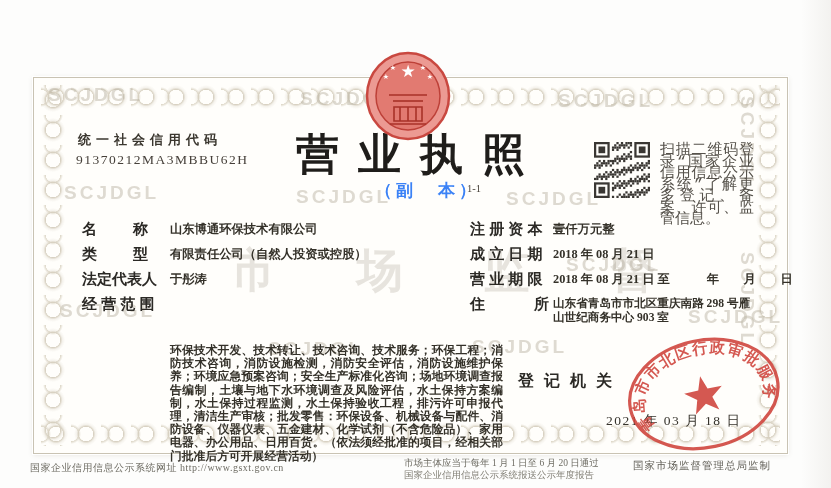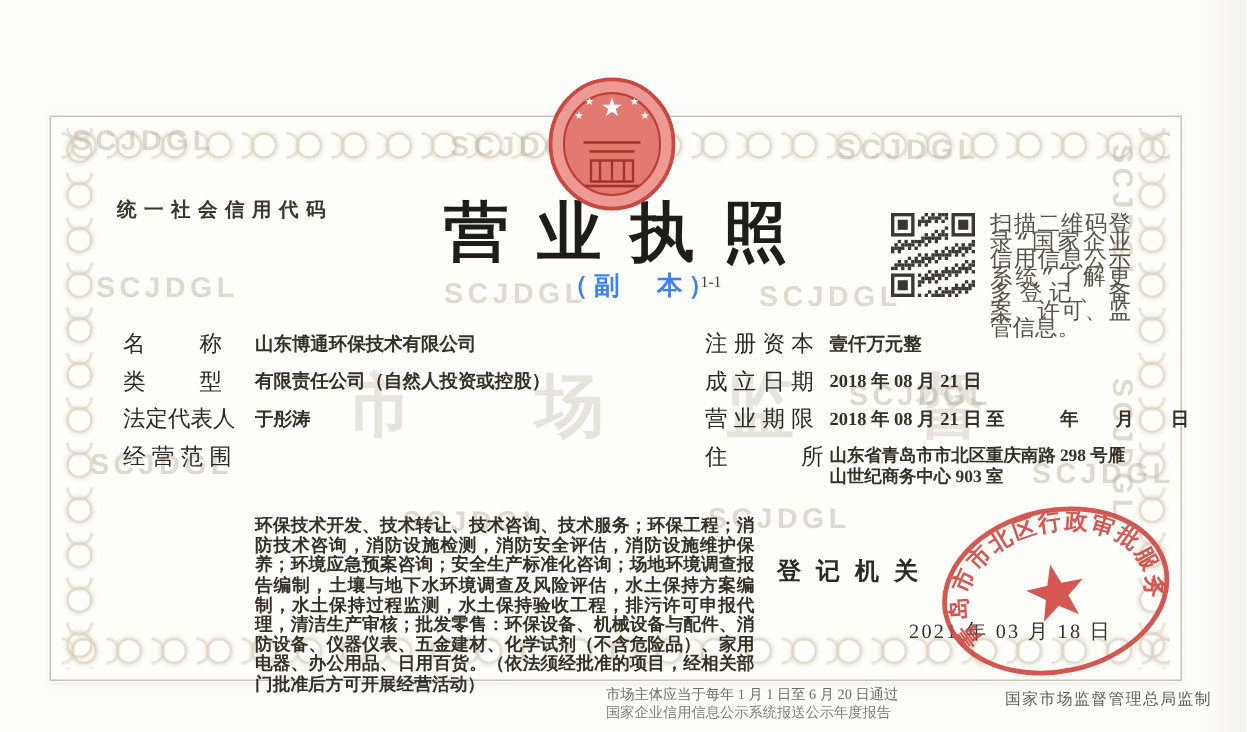--- a/index.html
+++ b/index.html
@@ -38,37 +38,37 @@
   .doc-subtitle{position:absolute;left:375px;top:179px;z-index:3;font-size:17px;font-weight:700;
       letter-spacing:4px;color:#3b82f6;}
   .page-marker{position:absolute;left:467px;top:183px;z-index:3;font-size:10.5px;
       font-family:"Liberation Serif",serif;color:#4a443c;}
   .emblem{position:absolute;left:364px;top:50px;width:88px;height:92px;z-index:4;}
   
   .qr{position:absolute;left:593px;top:142px;width:58px;height:56px;z-index:3;fill:#3a3733;}
   .qr-caption{position:absolute;left:660px;top:145px;width:94px;z-index:3;font-size:15px;
       line-height:11.5px;color:#56524b;font-family:Liberation Mono, monospace;text-align:justify;}
   
-  .flabel{position:absolute;z-index:3;font-size:15px;font-weight:400;color:#2b2925;white-space:pre;}
+  .flabel{position:absolute;z-index:3;font-size:15px;font-weight:700;color:#2b2925;white-space:pre;}
   .fvalue{position:absolute;z-index:3;font-size:12.3px;color:#343129;
       font-family:"Liberation Serif",serif;line-height:13.4px;font-weight:bold;}
   .scope{width:333px;text-align:justify;font-size:11.8px;line-height:13.2px;margin-top:48px;}
   .addr{width:198px;font-size:11.6px;line-height:14px;}
   .registrar{position:absolute;left:518px;top:371px;z-index:3;font-size:16px;font-weight:700;
       letter-spacing:10px;color:#2b2925;white-space:nowrap;}
   .reg-date{position:absolute;left:606px;top:412px;z-index:4;font-size:13.5px;letter-spacing:1.5px;
       font-family:"Liberation Serif",serif;color:#36332c;white-space:nowrap;}
   .seal{position:absolute;left:622px;top:330px;width:162px;height:120px;z-index:6;
       transform:rotate(-12deg);opacity:.88;}
   
   .foot{position:absolute;z-index:3;font-family:"Liberation Serif",serif;color:#6e6c63;}
   .foot-left{left:30px;top:461px;font-size:10px;letter-spacing:.5px;}
   .foot-mid1{left:404px;top:457px;font-size:9.5px;}
   .foot-mid2{left:404px;top:469px;font-size:9.5px;color:#807e74;}
-  .foot-right{left:633px;top:459px;font-size:10.5px;color:#5f5d55;letter-spacing:1px;margin-left:37px;}
+  .foot-right{left:633px;top:459px;font-size:10.5px;color:#5f5d55;letter-spacing:1px;}
 </style>
 </head>
 <body>
 
 <div class="stage">
   <div class="edge-shade"></div>
 
   <div class="frame">
     <div class="gb h top"></div>
     <div class="gb h bottom"></div>
@@ -102,20 +102,21 @@
     <g stroke="#a83228" stroke-width="1.6" fill="none">
       <path d="M25,45 h38"></path>
         <path d="M29,51 h30"></path>
       <path d="M30,57 h28 v14 h-28 z"></path>
       <path d="M36,57 v14 M44,57 v14 M52,57 v14"></path>
       <path d="M26,74 h36"></path>
     </g>
   </svg>
 
   <div class="credit-label">统一社会信用代码</div>
+  <div class="credit-code">91370212MA3MBBU62H</div>
   <div class="doc-title">营业执照</div>
   <div class="doc-subtitle">（副　本）</div>
   <div class="page-marker">1-1</div>
 
   <svg class="qr" viewBox="0 0 25 25">
     <g class="finders" fill="none" stroke="#3a3733" stroke-width="1">
       <rect x="0.5" y="0.5" width="6" height="6"></rect>
       <rect x="18.5" y="0.5" width="6" height="6"></rect>
       <rect x="0.5" y="18.5" width="6" height="6"></rect>
     </g>
@@ -346,16 +347,17 @@
     <defs>
       <path id="sealArc" d="M 28,85 A 60,42 0 1 1 132,85" fill="none"></path>
     </defs>
     <text font-size="15" letter-spacing="1.5" fill="#cf423a" font-weight="700" font-family="Liberation Sans, sans-serif">
       <textPath href="#sealArc" startOffset="1%">青岛市市北区行政审批服务局</textPath>
     </text>
   </svg>
 
   <div class="reg-date">2021 年 03 月 18 日</div>
 
+  <div class="foot foot-left">国家企业信用信息公示系统网址 http://www.gsxt.gov.cn</div>
   <div class="foot foot-mid1">市场主体应当于每年 1 月 1 日至 6 月 20 日通过</div>
   <div class="foot foot-mid2">国家企业信用信息公示系统报送公示年度报告</div>
   <div class="foot foot-right">国家市场监督管理总局监制</div>
 </div>
 
 </body></html>

